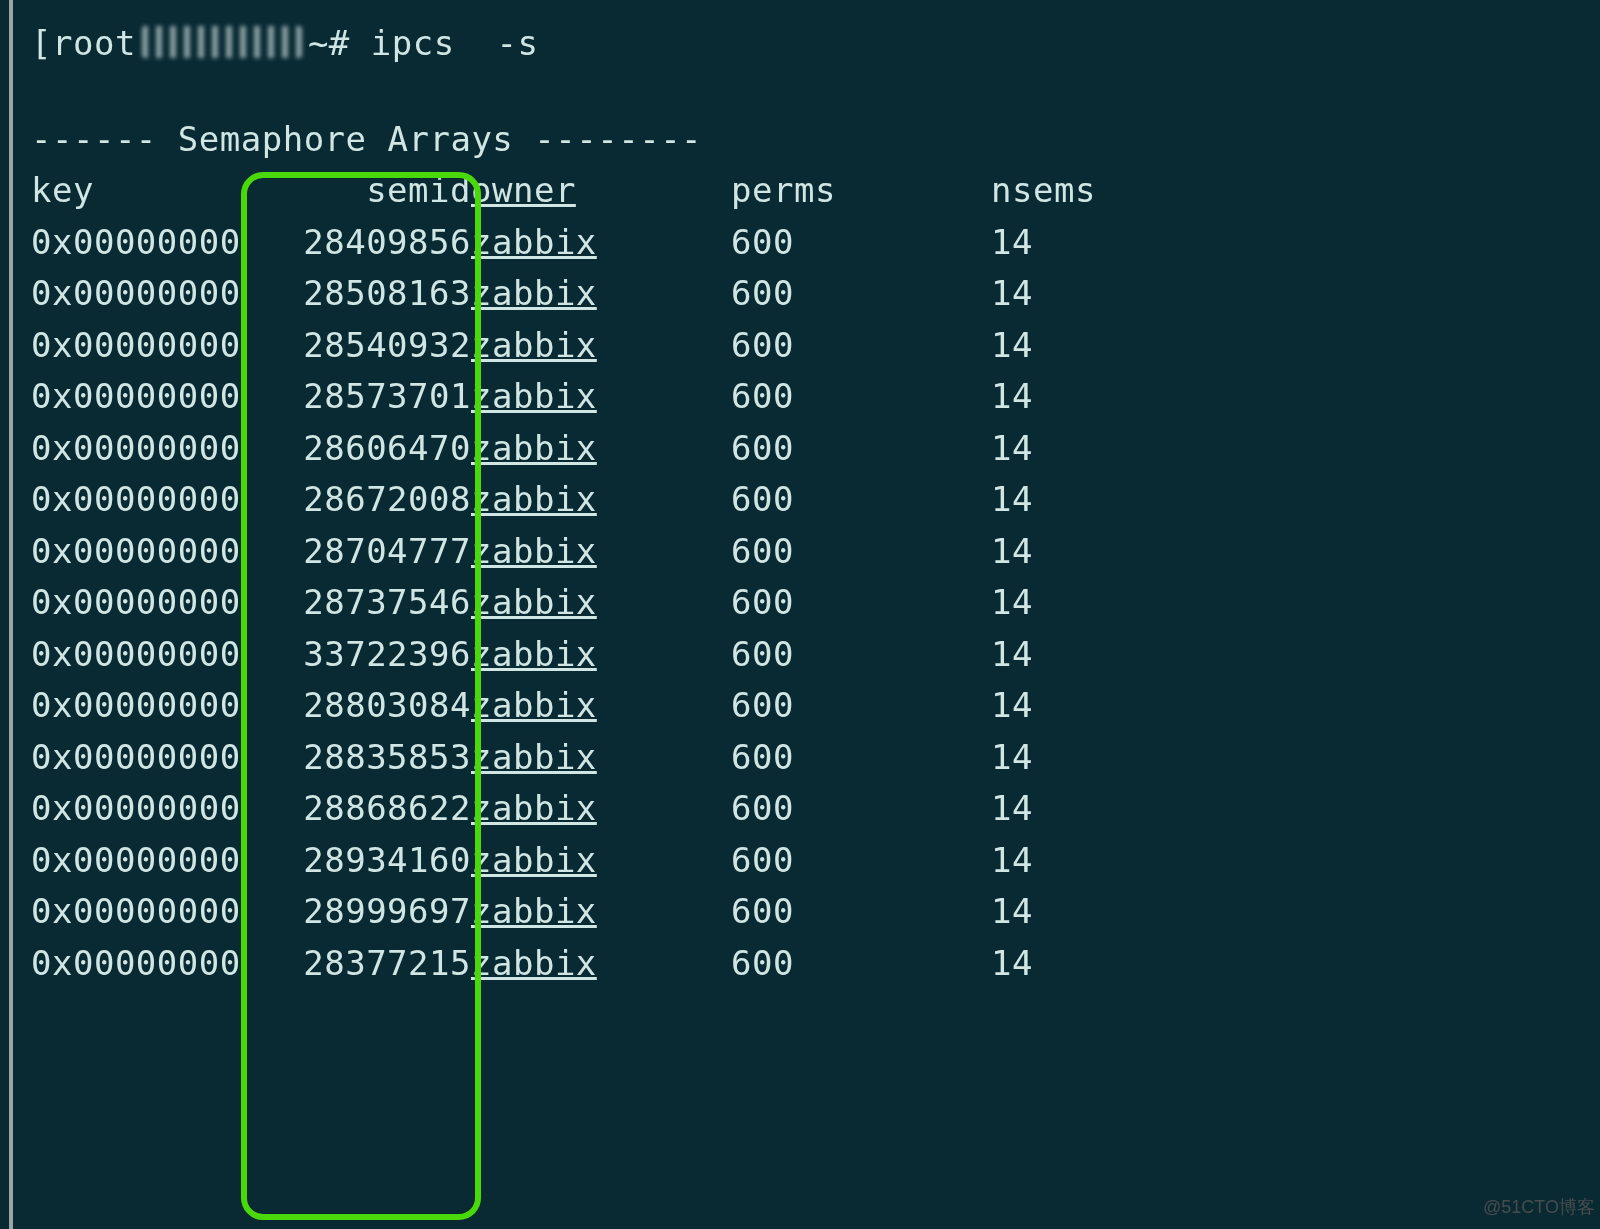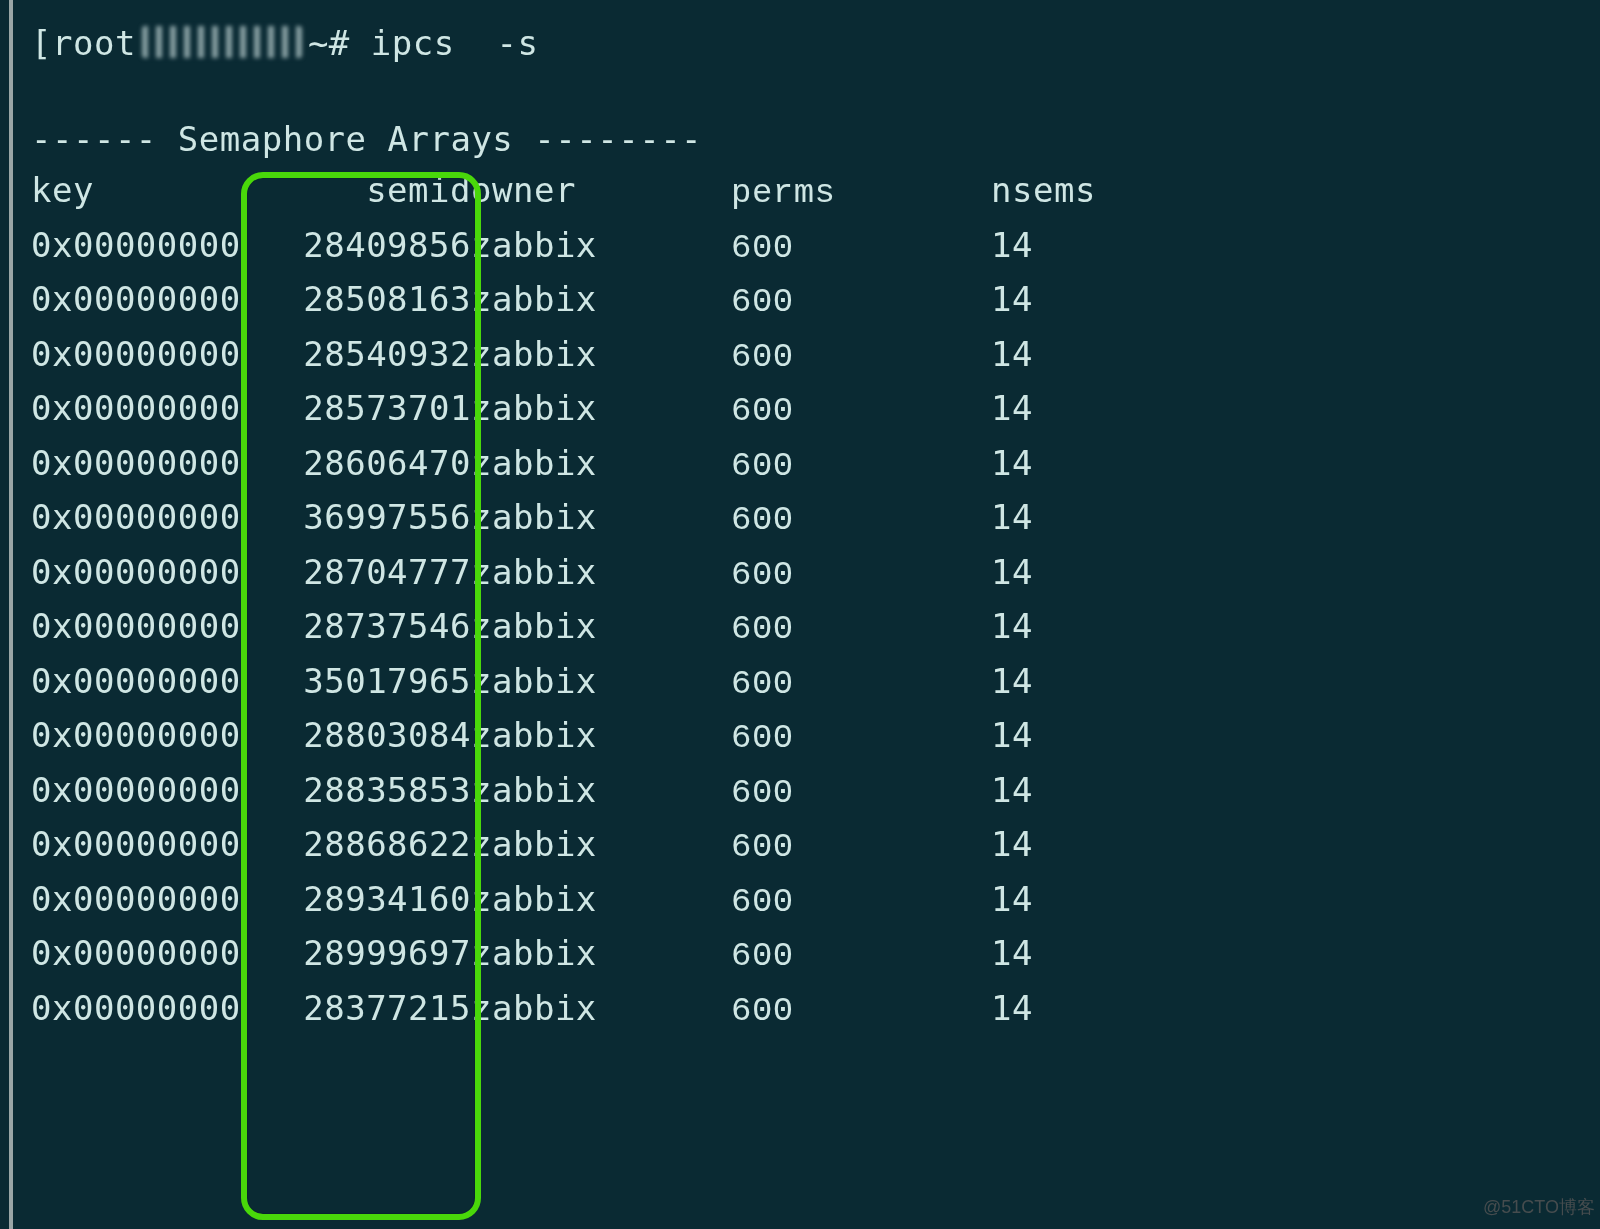--- a/index.html
+++ b/index.html
@@ -61,22 +61,22 @@
     right: 14px;
     bottom: 10px;
     font-family: sans-serif;
     font-size: 18px;
     color: #555;
     opacity: 0.8;
   }
   
   .c-key   { display:inline-block; width: 210px; }
   .c-semid { display:inline-block; width: 230px; text-align: right; }
-  .c-owner { display:inline-block; width: 260px; }
-  .c-perms { display:inline-block; width: 260px; font-family: Liberation Mono, monospace; }
+  .c-owner { display:inline-block; width: 260px; text-decoration: underline; }
+  .c-perms { display:inline-block; width: 260px; }
   .c-nsems { display:inline-block; }
 </style>
 </head>
 <body>
 
 <div class="terminal">
 
   <div class="line prompt-line">[<span>root</span><span class="redact"></span><span>~# </span><span>ipcs  -s</span></div>
 
   <div class="spacer"></div>
@@ -84,24 +84,24 @@
   <div class="line"><span>------</span> <span>Semaphore Arrays</span> <span>--------</span></div>
 
   <div class="line"><span class="c-key">key</span><span class="c-semid">semid</span><span class="c-owner">owner</span><span class="c-perms">perms</span><span class="c-nsems">nsems</span></div>
 
   <div id="rows-container">
       <div class="line"><span class="c-key">0x00000000</span><span class="c-semid">28409856</span><span class="c-owner">zabbix</span><span class="c-perms">600</span><span class="c-nsems">14</span></div>
       <div class="line"><span class="c-key">0x00000000</span><span class="c-semid">28508163</span><span class="c-owner">zabbix</span><span class="c-perms">600</span><span class="c-nsems">14</span></div>
       <div class="line"><span class="c-key">0x00000000</span><span class="c-semid">28540932</span><span class="c-owner">zabbix</span><span class="c-perms">600</span><span class="c-nsems">14</span></div>
       <div class="line"><span class="c-key">0x00000000</span><span class="c-semid">28573701</span><span class="c-owner">zabbix</span><span class="c-perms">600</span><span class="c-nsems">14</span></div>
       <div class="line"><span class="c-key">0x00000000</span><span class="c-semid">28606470</span><span class="c-owner">zabbix</span><span class="c-perms">600</span><span class="c-nsems">14</span></div>
-      <div class="line"><span class="c-key">0x00000000</span><span class="c-semid">36997556</span><span class="c-owner">zabbix</span><span class="c-perms">600</span><span class="c-nsems">14</span></div>
+      <div class="line"><span class="c-key">0x00000000</span><span class="c-semid">28672008</span><span class="c-owner">zabbix</span><span class="c-perms">600</span><span class="c-nsems">14</span></div>
       <div class="line"><span class="c-key">0x00000000</span><span class="c-semid">28704777</span><span class="c-owner">zabbix</span><span class="c-perms">600</span><span class="c-nsems">14</span></div>
       <div class="line"><span class="c-key">0x00000000</span><span class="c-semid">28737546</span><span class="c-owner">zabbix</span><span class="c-perms">600</span><span class="c-nsems">14</span></div>
-      <div class="line"><span class="c-key">0x00000000</span><span class="c-semid">35017965</span><span class="c-owner">zabbix</span><span class="c-perms">600</span><span class="c-nsems">14</span></div>
+      <div class="line"><span class="c-key">0x00000000</span><span class="c-semid">33722396</span><span class="c-owner">zabbix</span><span class="c-perms">600</span><span class="c-nsems">14</span></div>
       <div class="line"><span class="c-key">0x00000000</span><span class="c-semid">28803084</span><span class="c-owner">zabbix</span><span class="c-perms">600</span><span class="c-nsems">14</span></div>
       <div class="line"><span class="c-key">0x00000000</span><span class="c-semid">28835853</span><span class="c-owner">zabbix</span><span class="c-perms">600</span><span class="c-nsems">14</span></div>
       <div class="line"><span class="c-key">0x00000000</span><span class="c-semid">28868622</span><span class="c-owner">zabbix</span><span class="c-perms">600</span><span class="c-nsems">14</span></div>
       <div class="line"><span class="c-key">0x00000000</span><span class="c-semid">28934160</span><span class="c-owner">zabbix</span><span class="c-perms">600</span><span class="c-nsems">14</span></div>
       <div class="line"><span class="c-key">0x00000000</span><span class="c-semid">28999697</span><span class="c-owner">zabbix</span><span class="c-perms">600</span><span class="c-nsems">14</span></div>
       <div class="line"><span class="c-key">0x00000000</span><span class="c-semid">28377215</span><span class="c-owner">zabbix</span><span class="c-perms">600</span><span class="c-nsems">14</span></div>
     </div>
 
   <div class="highlight-box"></div>
 

